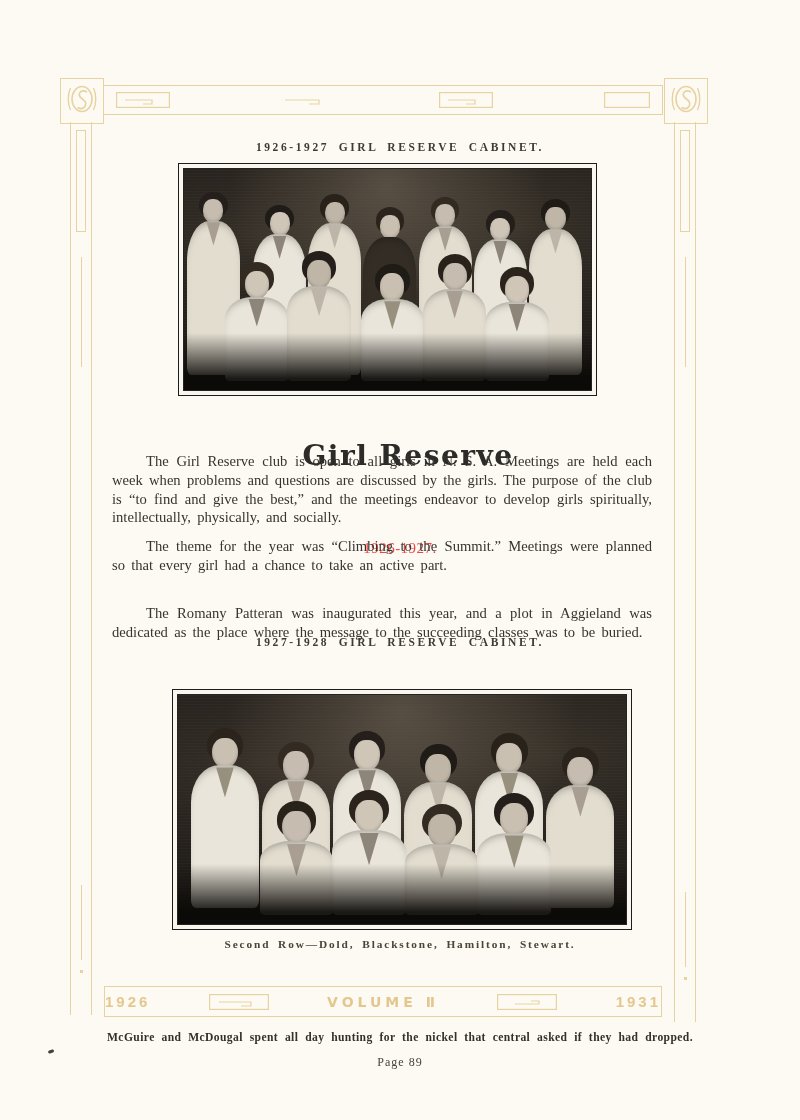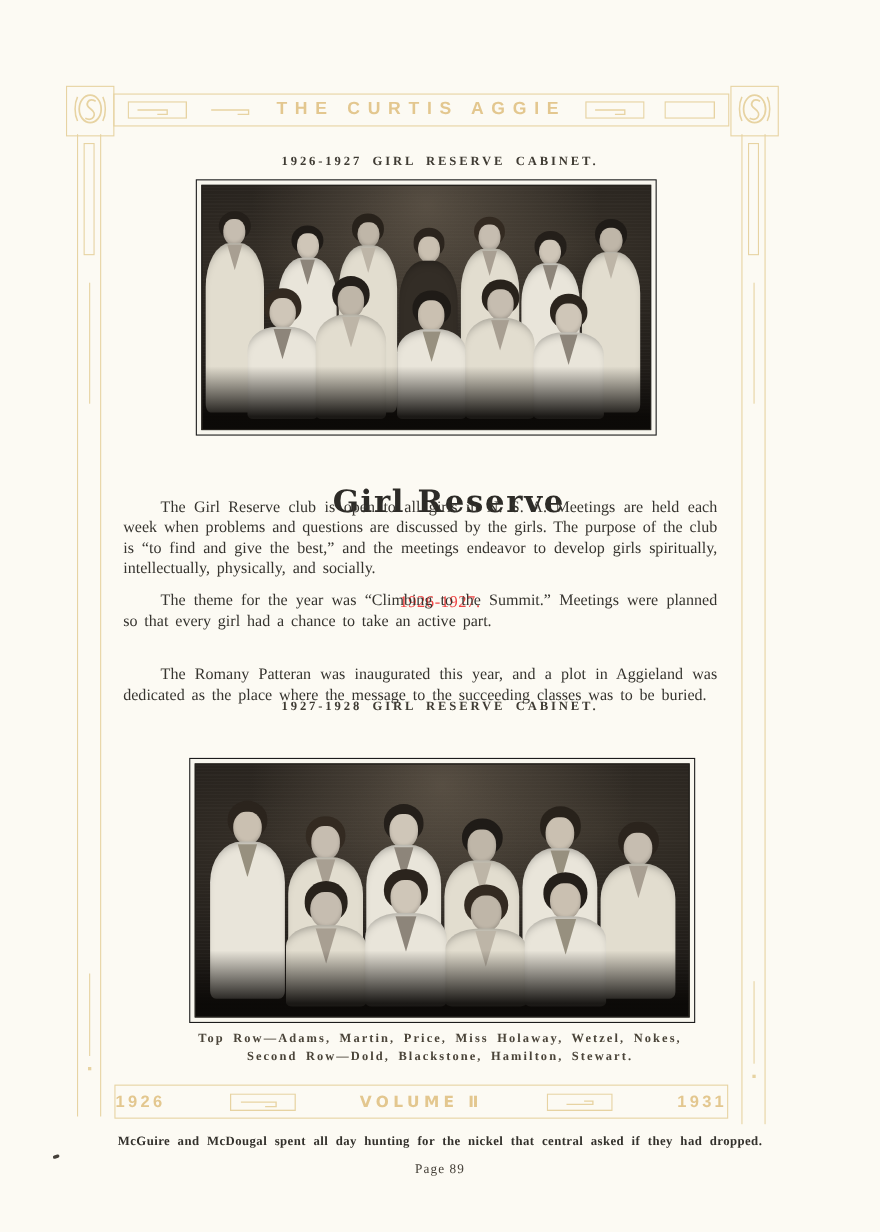--- a/index.html
+++ b/index.html
@@ -156,21 +156,20 @@
     <svg width="54" height="16">
         <rect x="0.6" y="0.6" width="52.8" height="14.8" fill="none" stroke="#e7d3a2" stroke-width="1.2"></rect>
         <path d="M9 8 H36 V12 H27" fill="none" stroke="#e7d3a2" stroke-width="1.2"></path>
       </svg>
   </span>
   <span class="hook">
     <svg width="46" height="16">
         <path d="M4 8 H38 V12 H28" fill="none" stroke="#e7d3a2" stroke-width="1.2"></path>
       </svg>
   </span>
-  <span class="deco-title">THE CURTIS AGGIE</span>
   <span class="hook">
     <svg width="54" height="16">
         <rect x="0.6" y="0.6" width="52.8" height="14.8" fill="none" stroke="#e7d3a2" stroke-width="1.2"></rect>
         <path d="M9 8 H36 V12 H27" fill="none" stroke="#e7d3a2" stroke-width="1.2"></path>
       </svg>
   </span>
   <span class="hook">
     <svg width="46" height="16">
         <rect x="0.6" y="0.6" width="44.8" height="14.8" fill="none" stroke="#e7d3a2" stroke-width="1.2"></rect>
       </svg>
@@ -357,19 +356,18 @@
       <div class="fig" style="left: 299.264px; top: 97.554px; width: 73.92px; height: 122.286px; z-index: 2;">
         <div class="hair" style="left: 17.0016px; top: 0px; width: 39.9168px; height: 36.96px; background: rgb(36, 31, 26); border-radius: 50% 50% 46% 46%;"></div>
         <div class="face" style="left: 22.9152px; top: 10.3488px; width: 28.0896px; height: 33.264px; background: rgb(202, 192, 177); border-radius: 46% 46% 52% 52%; box-shadow: rgba(0, 0, 0, 0.18) 0px -2px 3px inset;"></div>
         <div class="blouse" style="left: 0px; top: 40.656px; width: 100%; bottom: 0px; position: absolute; background: rgb(233, 229, 218); border-radius: 42% 42% 8% 8% / 26% 26% 5% 5%; box-shadow: rgba(0, 0, 0, 0.35) 0px 6px 9px -5px inset;"></div>
         <div class="scarf" style="left: 24.3936px; top: 42.8736px; width: 25.1328px; height: 32.5248px; background: rgb(151, 144, 127); clip-path: polygon(12% 0px, 88% 0px, 50% 100%); z-index: 3;"></div>
       </div>
     </div>
 </div>
 
 <div class="names">
-  <div>Top Row—Adams, Martin, Price, Miss Holaway, Wetzel, Nokes,</div>
   <div>Second Row—Dold, Blackstone, Hamilton, Stewart.</div>
 </div>
 
 <div class="joke">McGuire and McDougal spent all day hunting for the nickel that central asked if they had dropped.</div>
 <div class="pageno">Page 89</div>
 <div class="ink-speck"></div>
 
 </body></html>

